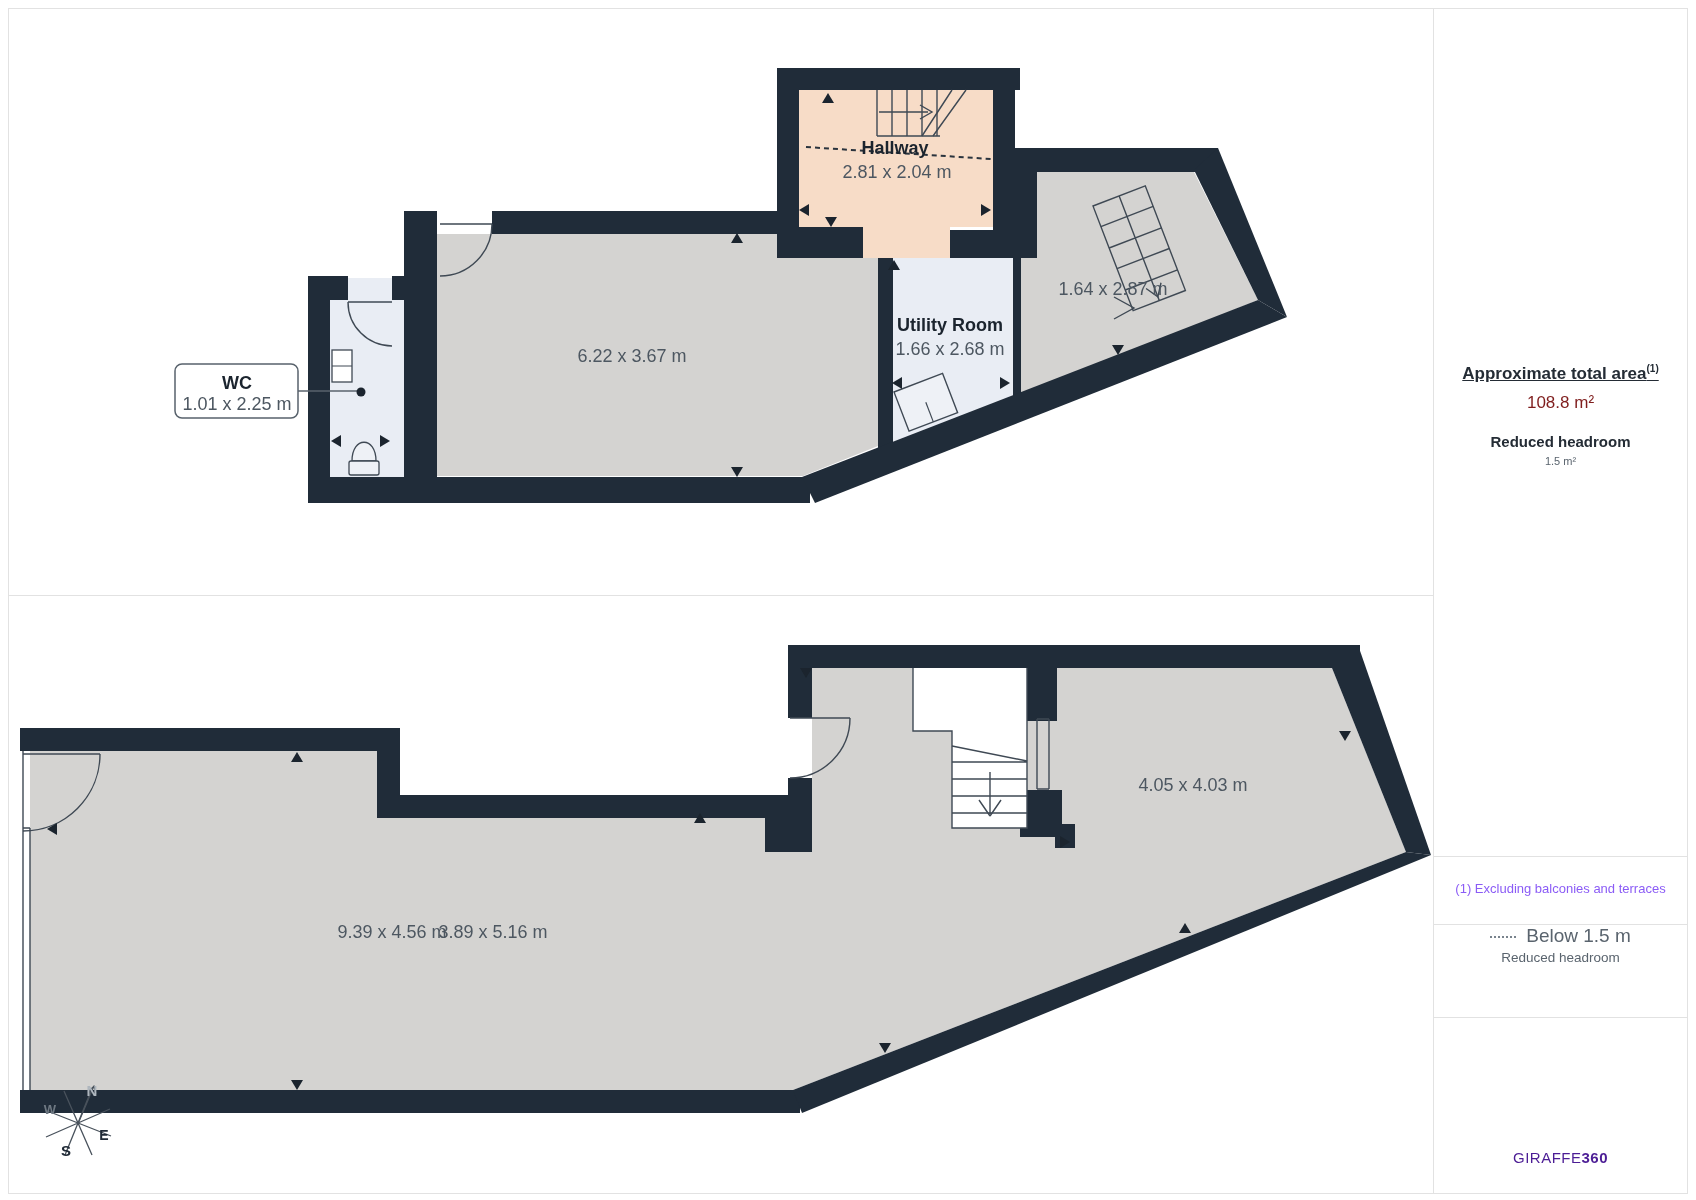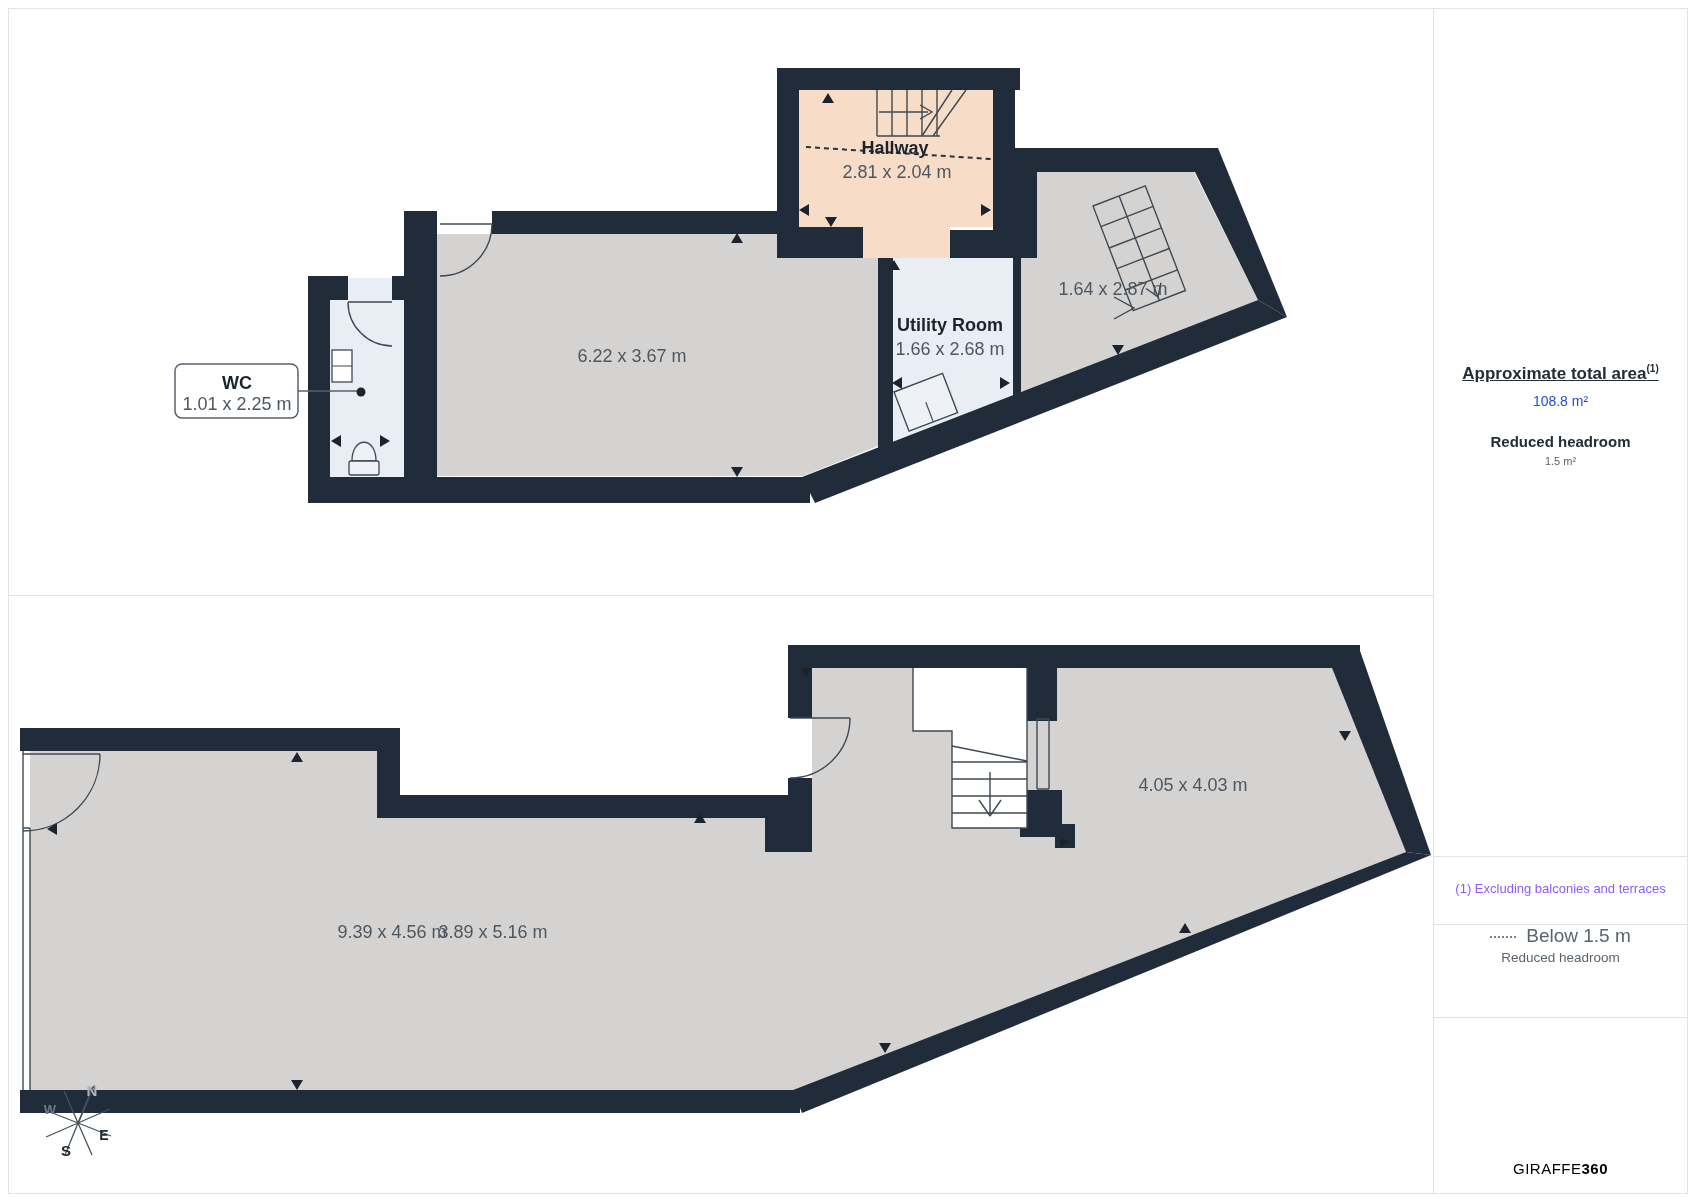--- a/index.html
+++ b/index.html
@@ -14,33 +14,33 @@
   #f1svg{left:9px;top:595px;}
   .floor-label{position:absolute;left:9px;width:1424px;text-align:center;
                font-size:20px;font-weight:bold;color:#1b242e;}
   #floor0-label{top:565px;}
   #floor1-label{top:1221px;}
   .side-panel{position:absolute;left:1433px;top:8px;width:255px;height:1186px;
               border:1px solid #e2e2e2;box-sizing:border-box;background:#fff;}
   .side-panel > div{position:absolute;left:0;width:100%;text-align:center;}
   .s-title{top:354px;font-size:17px;font-weight:bold;color:#242c35;text-decoration:underline;}
   .s-title sup{font-size:10px;}
-  .s-val1{top:384px;font-size:14px;color:#1d4ed8;}
+  .s-val1{top:384px;font-size:17px;color:#7f1d1d;}
   .s-sub{top:424px;font-size:15px;font-weight:bold;color:#242c35;}
   .s-val2{top:446px;font-size:11px;color:#5a646e;}
   .s-div{height:0;border-top:1px solid #e2e2e2;}
   .s-div1{top:847px;} .s-div2{top:915px;} .s-div3{top:1008px;}
   .s-footnote{top:872px;font-size:13px;color:#8b5cf6;}
   .s-legend-title{top:941px;font-size:13.5px;color:#5a646e;}
   .s-legend-row{top:916px;font-size:19px;color:#5a646e;}
   .legend-dash{display:inline-block;width:26px;height:0;border-top:2px dotted #79838d;
                vertical-align:middle;margin-right:10px;}
   .s-disclaimer{top:1026px;font-size:13.5px;color:#5a646e;line-height:19px;}
   .s-disclaimer span{display:inline-block;width:224px;}
-  .s-brand{top:1140px;font-size:15px;letter-spacing:0.5px;color:#000000;margin-top:11px;}
+  .s-brand{top:1140px;font-size:15px;letter-spacing:0.5px;color:#4c1d95;}
   .s-brand b{font-weight:bold;}
   svg text{font-family:"Liberation Sans", sans-serif;}
   .room-name{font-size:18px;font-weight:bold;fill:#1b242e;}
   .room-dims{font-size:18px;fill:#4d5761;}
   .wall{fill:#202c39;}
   .thin{stroke:#3f4954;stroke-width:1.4;fill:none;}
 </style>
 </head>
 <body>
 

